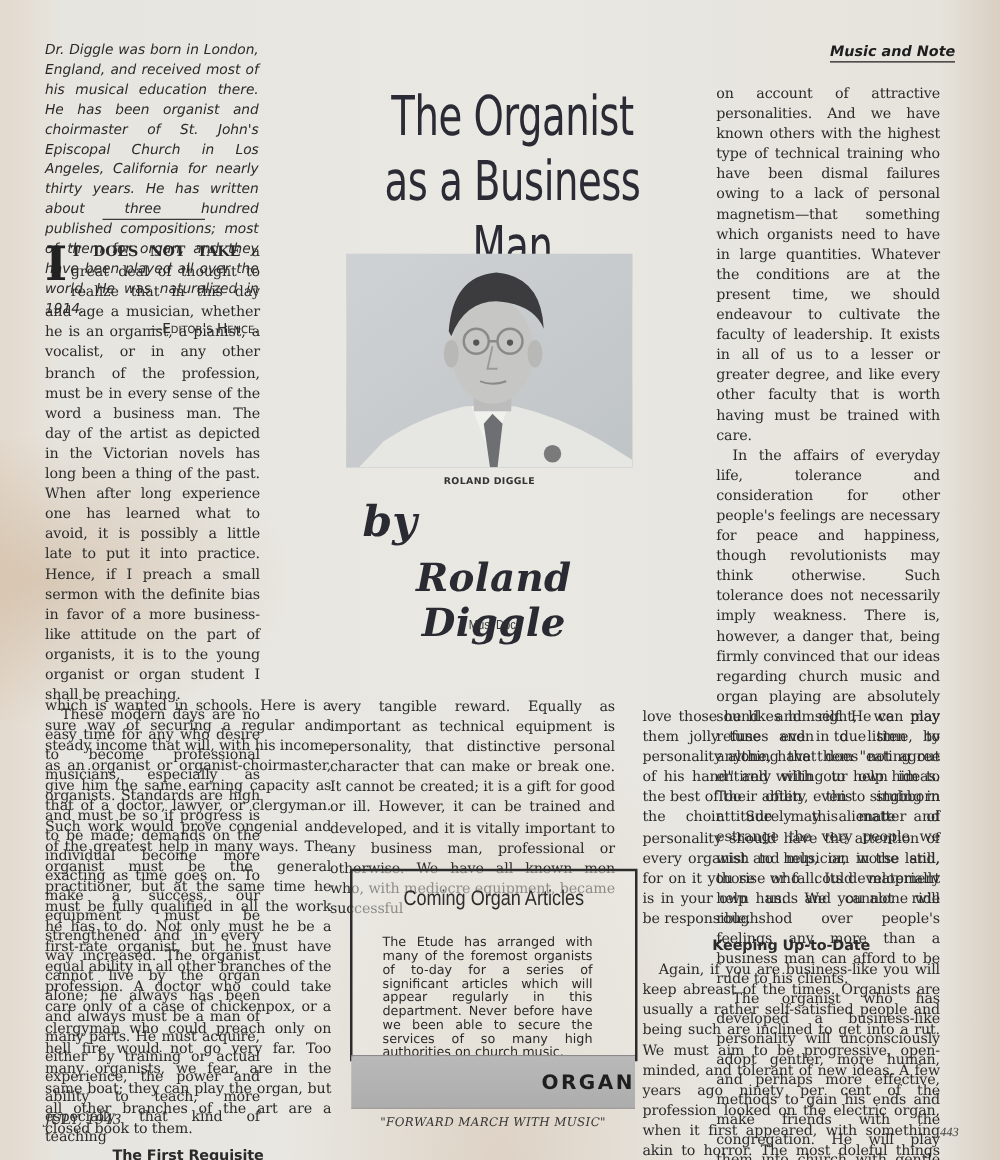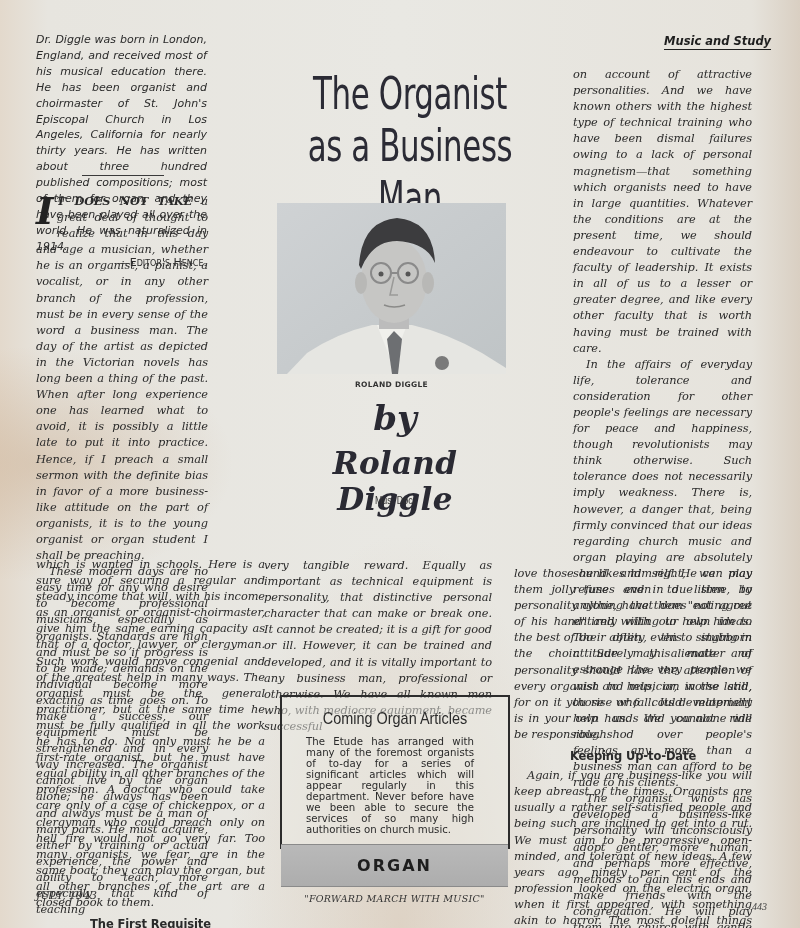--- a/index.html
+++ b/index.html
@@ -16,21 +16,21 @@
       radial-gradient(ellipse at 5% 50%, rgba(190,150,110,0.35) 0%, rgba(190,150,110,0) 18%),
       radial-gradient(ellipse at 50% 100%, rgba(200,170,140,0.35) 0%, rgba(200,170,140,0) 30%),
       linear-gradient(90deg, #e3d9cc 0%, #e7e5df 6%, #e9e8e3 50%, #e6e3dc 94%, #d9cfc2 100%);
   }
   .abs { position: absolute; }
   .body-text {
     font-size: 11.4px; line-height: 16.1px; text-align: justify;
     font-family: "DejaVu Serif", serif; color: #2a2a2a;
     letter-spacing: -0.1px;
   }
-  .body-text p { margin: 0; text-indent: 13px; font-style: italic; }
+  .body-text p { margin: 0; text-indent: 13px; }
   .body-text p.noindent { text-indent: 0; }
   .sans-italic {
     font-family: "DejaVu Sans", sans-serif; font-style: italic;
     font-size: 11px; line-height: 15.9px; text-align: justify; color: #2a2a2a;
   }
   .editor-sig { text-align: right; font-variant: small-caps; font-style: normal; }
   .rule { position: absolute; height: 1px; background: #3a3a3a; }
   .title {
     font-family: "Liberation Sans Narrow", "DejaVu Sans Condensed", "Liberation Sans", sans-serif;
     font-weight: normal; color: #2b2b35; text-align: center;
@@ -45,47 +45,47 @@
     position: absolute; left: 277px; top: 203px; width: 229px; height: 171px;
     background: linear-gradient(180deg, #c9cdcf 0%, #d6d9da 40%, #c4c8ca 100%);
     overflow: hidden;
   }
   .caption {
     font-family: "DejaVu Sans", sans-serif; font-size: 7.5px; font-weight: bold;
     text-align: center; letter-spacing: 0.3px; color: #333;
   }
   .by {
     font-family: "DejaVu Serif", serif; font-style: italic; font-weight: bold;
-    font-size: 34px; color: #2a2a33; text-align: center;
+    font-size: 34px; color: #2a2a33; 
   }
   .author {
     font-family: "DejaVu Serif", serif; font-style: italic; font-weight: bold;
     font-size: 31px; color: #2a2a33; text-align: center; letter-spacing: 0.3px;
   }
   .degree {
     font-family: "Liberation Sans", sans-serif; font-size: 10.5px; text-align: center;
     color: #333; transform: scaleX(0.85);
   }
   .box {
     position: absolute; left: 280px; top: 695px; width: 226px; height: 150px;
     border: 2px solid #2c2c2c; background: rgba(236,235,230,0.5);
   }
   .box-title {
     font-family: "Liberation Sans", sans-serif; font-size: 17px; text-align: center;
     color: #2b2b2b; transform: scaleX(0.85); margin-top: 12px;
   }
   .box-body {
     font-family: "DejaVu Sans", sans-serif; font-size: 10.2px; line-height: 11px;
-    text-align: justify; color: #2a2a2a; padding: 0 34px 0 24px; margin-top: 7px;
+    text-align: justify; color: #2a2a2a; padding: 0 34px 0 24px; margin-top: 20px;
   }
   .banner {
     position: absolute; left: 281px; top: 844px; width: 227px; height: 41px;
     background: linear-gradient(180deg, #b9b9b9 0%, #adadad 100%);
     border-top: 1px solid #8a8a8a; border-bottom: 1px solid #8a8a8a;
-    display: flex; align-items: center; justify-content: center;
+    display: flex; align-items: center; justify-content: flex-end;
   }
   .banner-label {
     font-family: "DejaVu Sans", sans-serif; font-weight: bold; font-size: 16px;
     letter-spacing: 2px; color: #1e1e1e;
   }
   .motto {
     font-family: "DejaVu Serif", serif; font-style: italic; font-size: 9.5px;
     text-align: center; color: #333; letter-spacing: 0.3px;
   }
   .footer-date {
@@ -104,21 +104,21 @@
     margin: 2px 3px 0 0; font-family: "DejaVu Serif", serif; color: #222;
   }
   .lead-caps { font-weight: bold; letter-spacing: -0.2px; }
 </style>
 </head>
 <body>
 
 <div class="page">
 
   <div class="abs" style="left:664px; top:30px;">
-    <span class="running-head">Music and Study</span>
+    <span class="running-head">Music and Note</span>
   </div>
 
   <div class="abs sans-italic" style="left:36px; top:32px; width:171px;">
     <div>Dr. Diggle was born in London, England, and received most of his musical education there. He has been organist and choirmaster of St. John's Episcopal Church in Los Angeles, California for nearly thirty years. He has written about three hundred published compositions; most of them for organ, and they have been played all over the world. He was naturalized in 1914.</div>
     <div class="editor-sig">—Editor's Hence.</div>
   </div>
   <div class="rule" style="left:82px; top:175px; width:82px;"></div>
 
   <div class="abs" style="left:260px; top:68px; width:300px;">
     <div class="title">The Organist</div>

